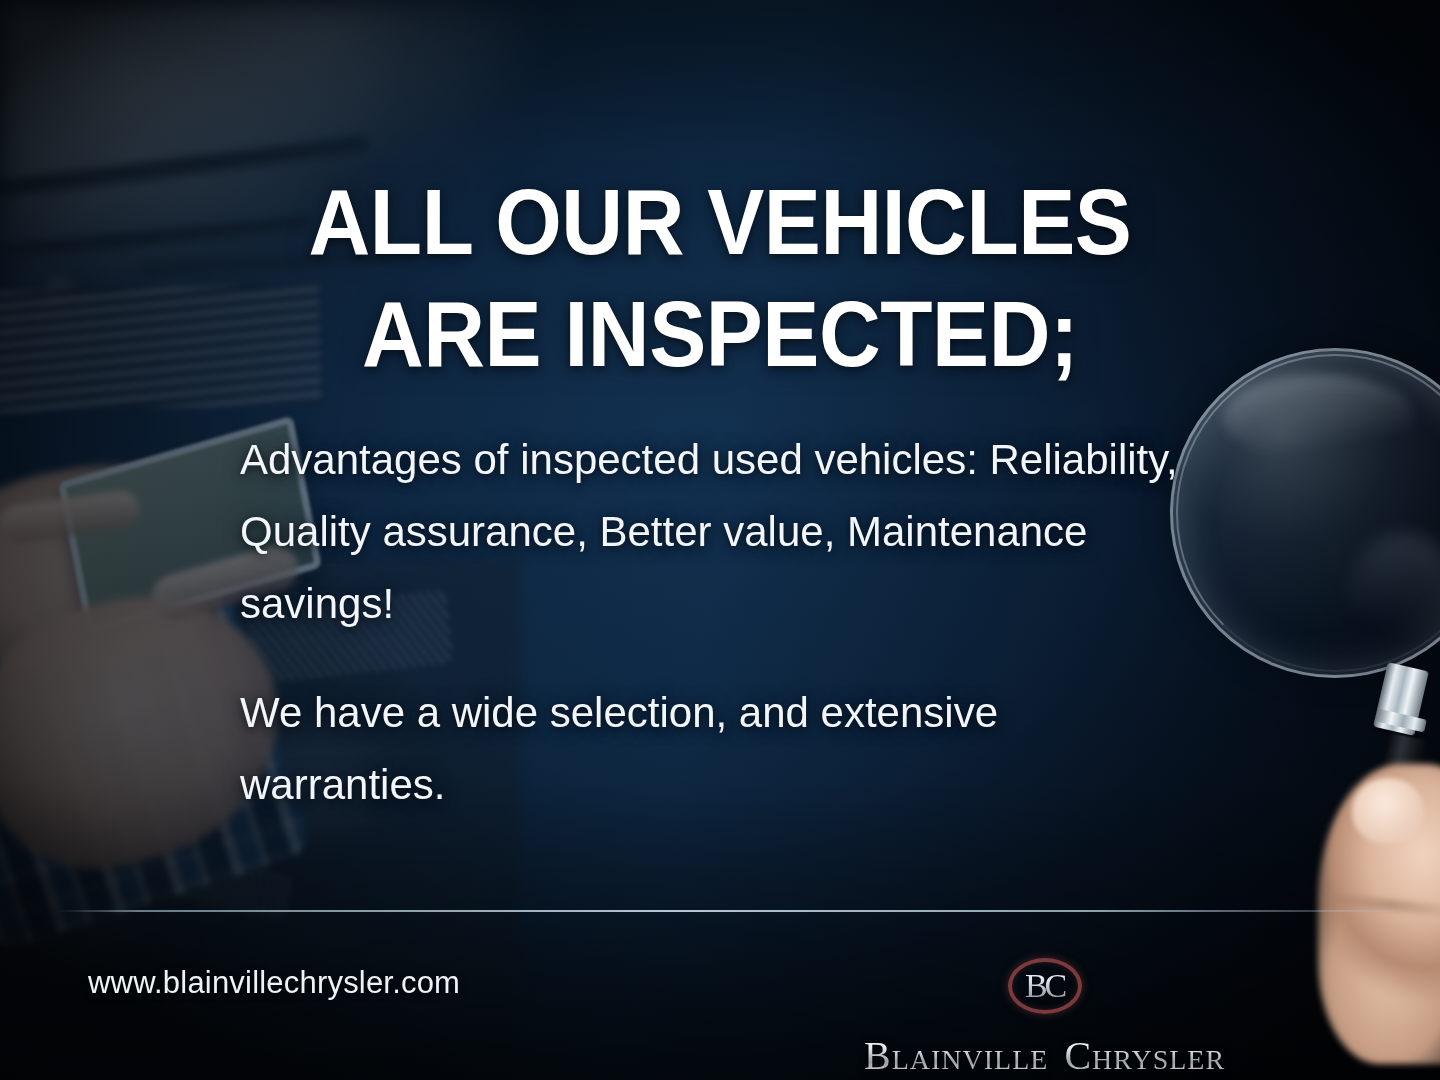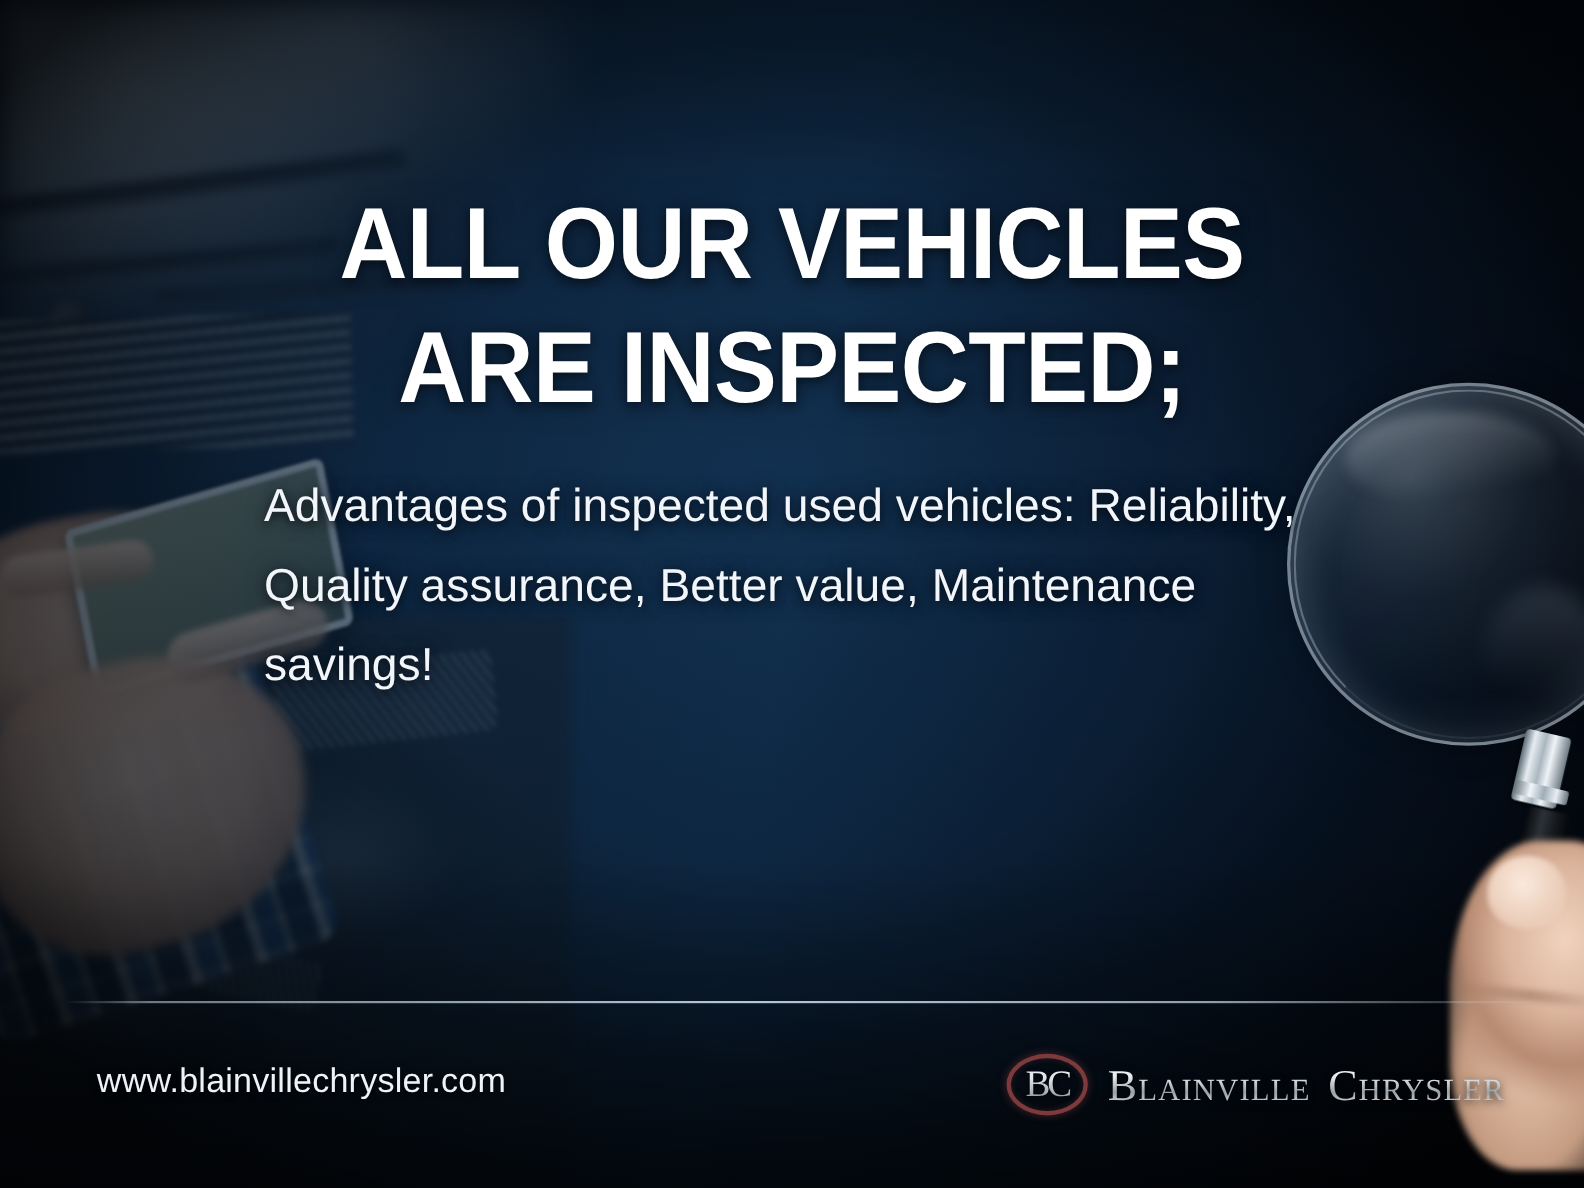--- a/index.html
+++ b/index.html
@@ -339,26 +339,27 @@
     top: 965px;
     font-size: 31px;
     color: #eef3f8;
     letter-spacing: 0.2px;
     text-shadow: 0 2px 7px rgba(0,0,0,0.7);
   }
 
   
   .logo {
     position: absolute;
-    left: 915px;
+    left: 864px;
     top: 958px;
     display: flex;
     align-items: center;
     gap: 18px;
     white-space: nowrap;
+    flex-direction: column;
   }
   .logo-mark {
     position: relative;
     width: 74px;
     height: 56px;
     flex: 0 0 auto;
   }
   .logo-mark .oval {
     position: absolute;
     inset: 0;
@@ -437,20 +438,21 @@
   <div class="thumbnail-pl"></div>
   <div class="finger-crease"></div>
 
   <h1 class="headline">
     <span class="hl-line">ALL OUR VEHICLES</span>
     <span class="hl-line">ARE INSPECTED;</span>
   </h1>
 
   <div class="body-copy">
     <span class="para">Advantages of inspected used vehicles: Reliability, Quality assurance, Better value, Maintenance savings!</span>
+    <span class="para">We have a wide selection, and extensive warranties.</span>
   </div>
 
   <div class="divider"></div>
 
   <div class="site-url">www.blainvillechrysler.com</div>
 
   <div class="logo">
     <span class="logo-mark">
       <span class="oval"></span>
       <span class="bc">BC</span>

